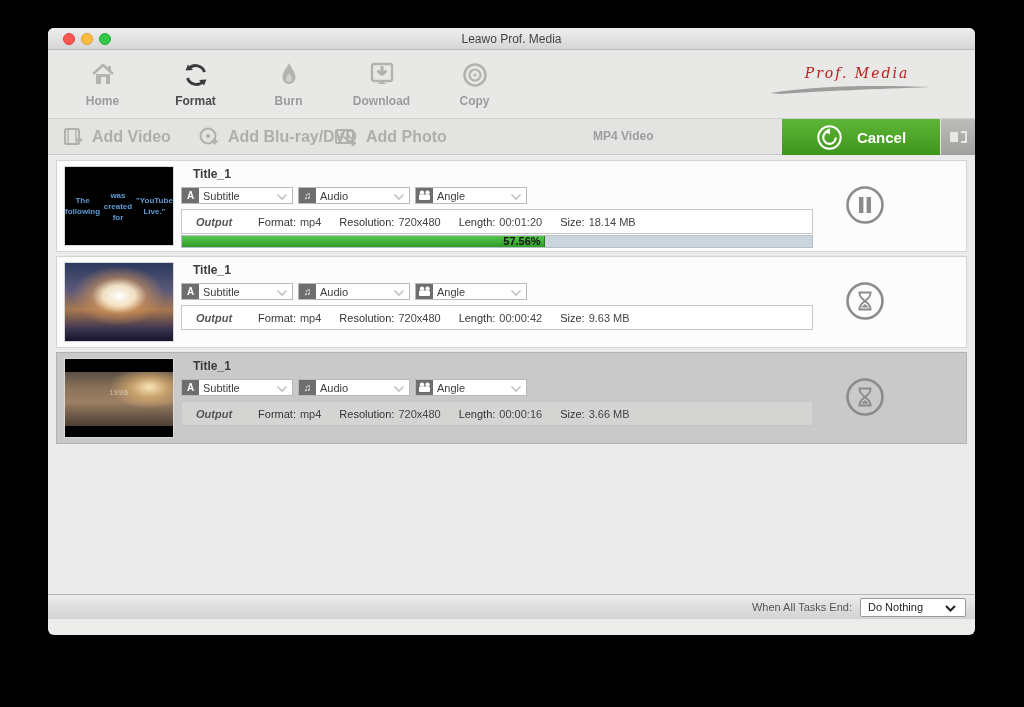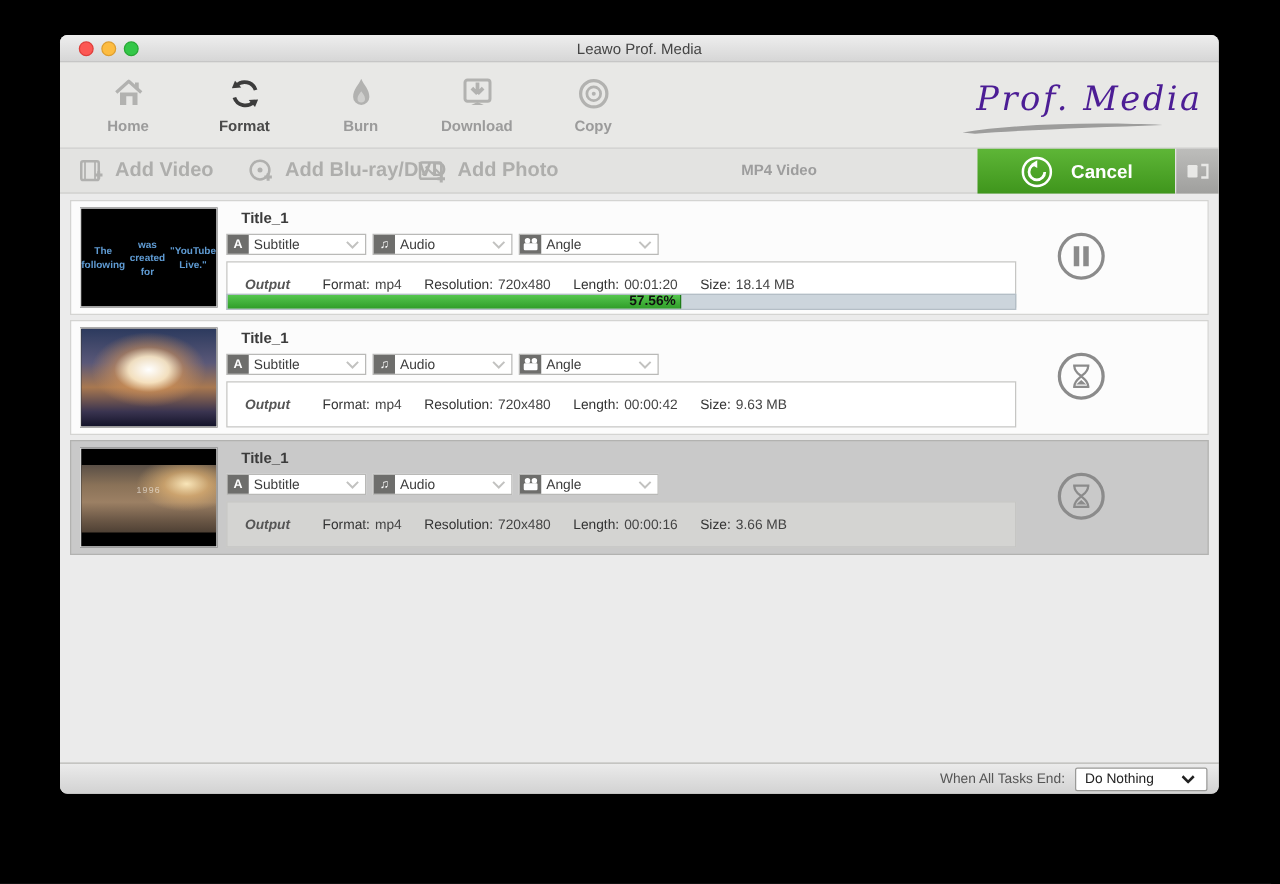--- a/index.html
+++ b/index.html
@@ -31,22 +31,22 @@
     display:flex; padding-left:8px;
   }
   .tb-item { width:93px; text-align:center; padding-top:10px; cursor:default; }
   .tb-item .tb-icon { display:block; height:32px; color:#b2b2b0; }
   .tb-item .tb-label { display:block; margin-top:2px; font-size:12px; font-weight:bold; color:#9b9b9b; }
   .tb-item.active .tb-icon { color:#3c3c3c; }
   .tb-item.active .tb-label { color:#4a4a4a; }
 
   .logo-wrap { position:absolute; right:42px; top:14px; width:165px; text-align:center; }
   .logo-text {
-    font-family:"DejaVu Serif", serif; font-style:italic; font-size:27px;
-    color:#4c1d95; letter-spacing:2px; white-space:nowrap;margin-left:13px;
+    font-family:"DejaVu Serif", serif; font-style:italic; font-size:14px;
+    color:#b91c1c; letter-spacing:2px; white-space:nowrap;margin-left:13px;
   }
   .logo-swoosh { display:block; margin-top:1px; }
 
   
   .actionbar {
     position:relative; height:37px; background:#e3e3e1;
     border-top:1px solid #d0d0ce; border-bottom:1px solid #c9c9c7;
   }
   .ab-btn { position:absolute; top:0; height:35px; display:flex; align-items:center; gap:8px; color:#b0b0ae; }
   .ab-btn .ab-label { font-size:16px; font-weight:bold; color:#aeaeac; }
@@ -110,21 +110,21 @@
   .sel-sub  { left:124px; } .sel-aud { left:241px; } .sel-ang { left:358px; }
   .sel-icon {
     width:17px; height:100%; background:#6e6e6c; color:#fff; flex:0 0 17px;
     display:flex; align-items:center; justify-content:center;
     font-size:10px; font-weight:bold;
   }
   .sel-text { flex:1; font-size:11px; color:#3c3c3c; padding-left:4px; }
   .sel-chev { flex:0 0 16px; color:#c2c2c0; }
 
   .output-box {
-    position:absolute; left:124px; top:48px; width:632px; height:37px;
+    position:absolute; left:124px; top:48px; width:632px; height:25px;
     background:#fff; border:1px solid #c6c6c4;
     display:flex; align-items:center; font-size:11px; color:#3c3c3c;
   }
   .out-name { font-style:italic; font-weight:bold; color:#555; margin:0 26px 0 14px; }
   .out-pair { margin-right:18px; white-space:nowrap; }
   .out-key { font-weight:normal; color:#333; }
   .out-val { color:#444; margin-left:4px; }
 
   .progress {
     position:absolute; left:124px; top:74px; width:632px; height:13px;
@@ -137,21 +137,21 @@
   }
   .progress-label { font-size:11px; font-weight:bold; color:#111; padding-right:3px; line-height:13px; }
 
   .status-btn {
     position:absolute; left:788px; top:24px; width:40px; height:40px;
     background:transparent; border:none; color:#8b8b8b; cursor:pointer;
   }
 
   
   .statusbar {
-    position:absolute; left:0; right:0; bottom:0; height:25px;
+    position:absolute; left:0; right:0; bottom:16px; height:25px;
     background:linear-gradient(#ebebeb,#d2d2d2); border-top:1px solid #b6b6b4;
     display:flex; align-items:center; justify-content:flex-end; padding-right:9px;
   }
   .sb-label { font-size:11px; color:#555; margin-right:8px; }
   .sb-select {
     width:106px; height:19px; background:#fff; border:1px solid #9a9a98; border-radius:2px;
     display:flex; align-items:center; cursor:pointer;
   }
   .sb-select .sb-value { flex:1; font-size:11px; color:#222; padding-left:7px; }
   .sb-select .sb-chev { flex:0 0 20px; color:#222; }

